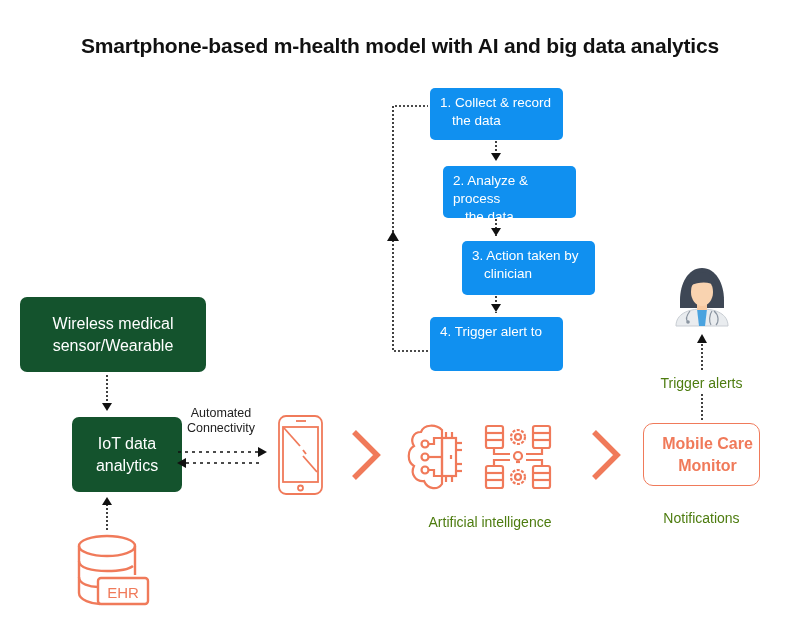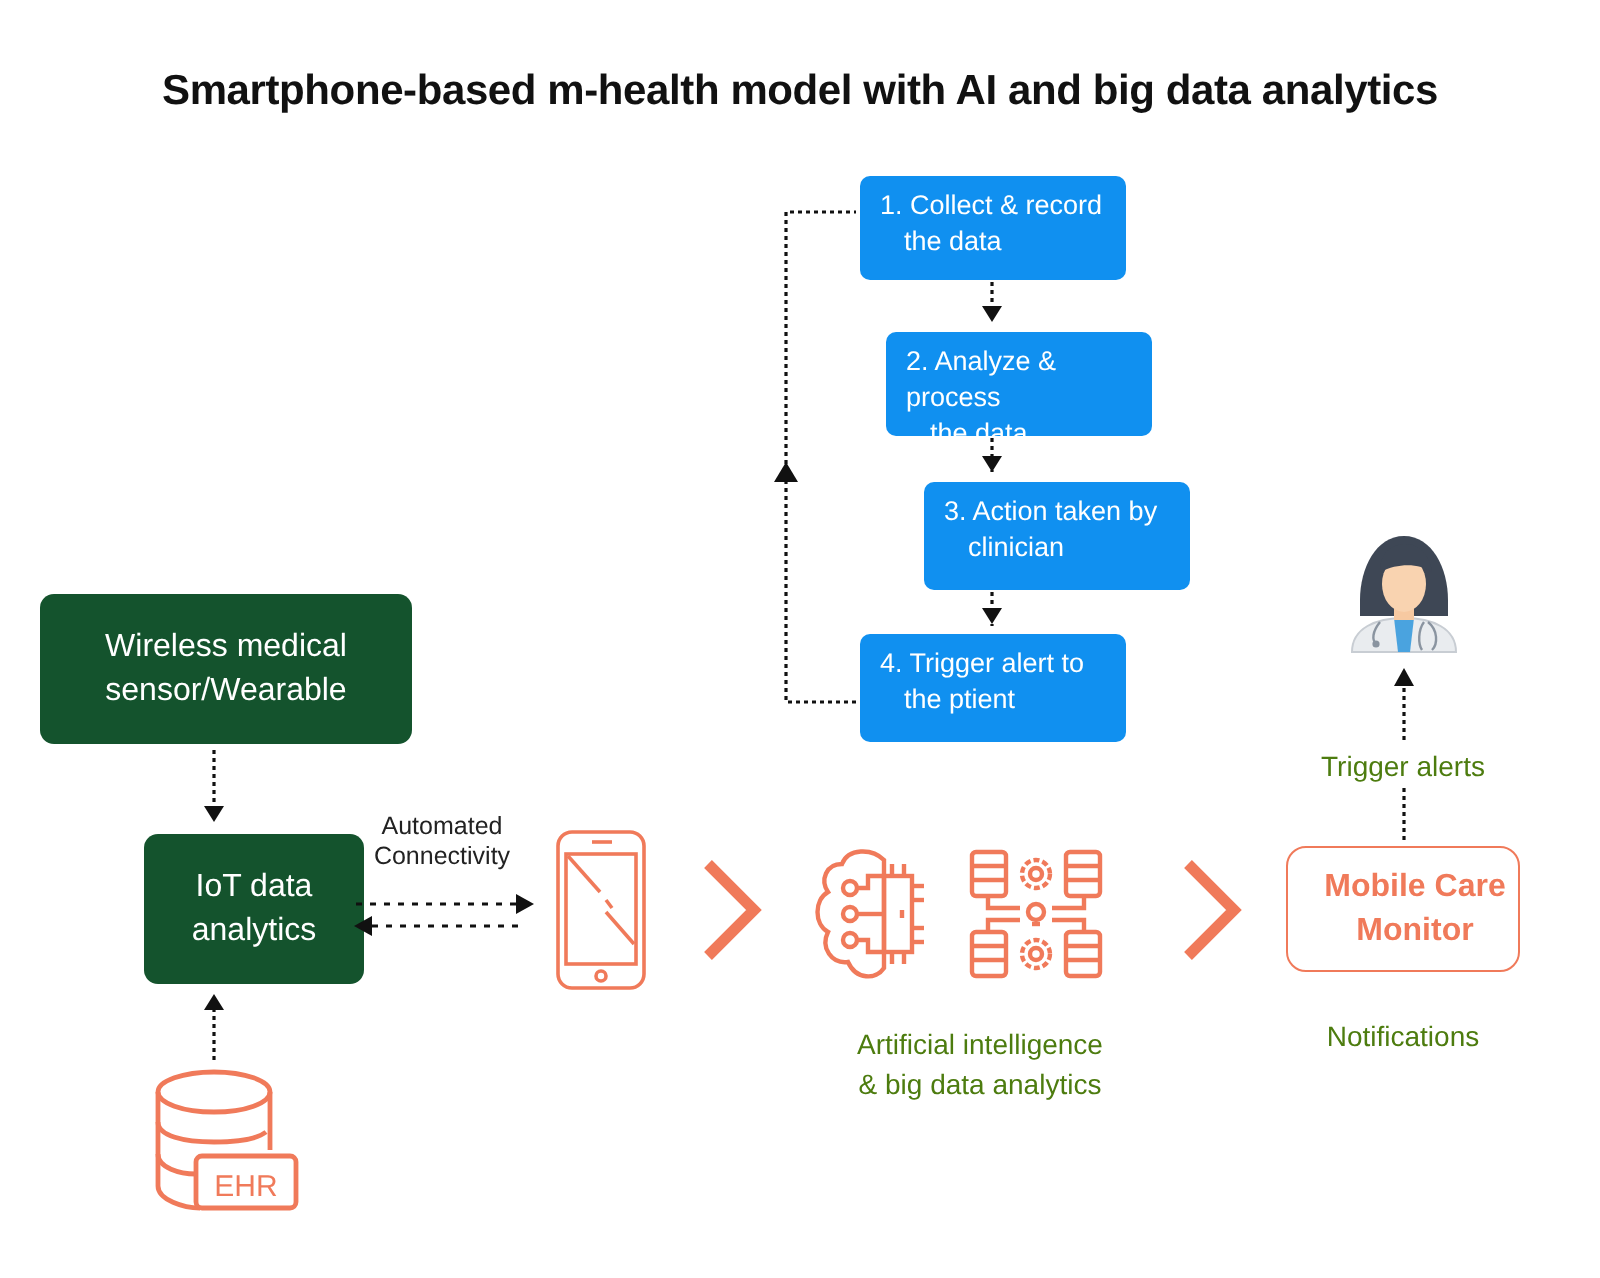--- a/index.html
+++ b/index.html
@@ -27,21 +27,20 @@
 <div class="stepbox" style="left:430px;top:166px;width:133px;height:52px;margin-left:13px;">
   <span>2. Analyze &amp; process</span>
   <span class="l2">the data</span>
 </div>
 <div class="stepbox" style="left:430px;top:241px;width:133px;height:54px;margin-left:32px;">
   <span>3. Action taken by</span>
   <span class="l2">clinician</span>
 </div>
 <div class="stepbox" style="left:430px;top:317px;width:133px;height:54px;">
   <span>4. Trigger alert to</span>
-  <span class="l2">the ptient</span>
 </div>
 
 <div class="bluebox" style="left:20px;top:297px;width:186px;height:75px;">
   <div>
     <div>Wireless medical</div>
     <div>sensor/Wearable</div>
   </div>
 </div>
 
 <div class="bluebox" style="left:72px;top:417px;width:110px;height:75px;">
@@ -51,21 +50,20 @@
   </div>
 </div>
 
 <div class="label-sm" style="left:176px;top:406px;width:90px;">
   <div>Automated</div>
   <div>Connectivity</div>
 </div>
 
 <div class="label" style="left:395px;top:512px;width:190px;line-height:20px;">
   <div>Artificial intelligence</div>
-  <div>&amp; big data analytics</div>
 </div>
 
 <div class="mcm">
   <div>
     <div>Mobile Care</div>
     <div>Monitor</div>
   </div>
 </div>
 <div class="label" style="left:640px;top:510px;width:123px;">Notifications</div>
 <div class="label" style="left:640px;top:375px;width:123px;">Trigger alerts</div>

